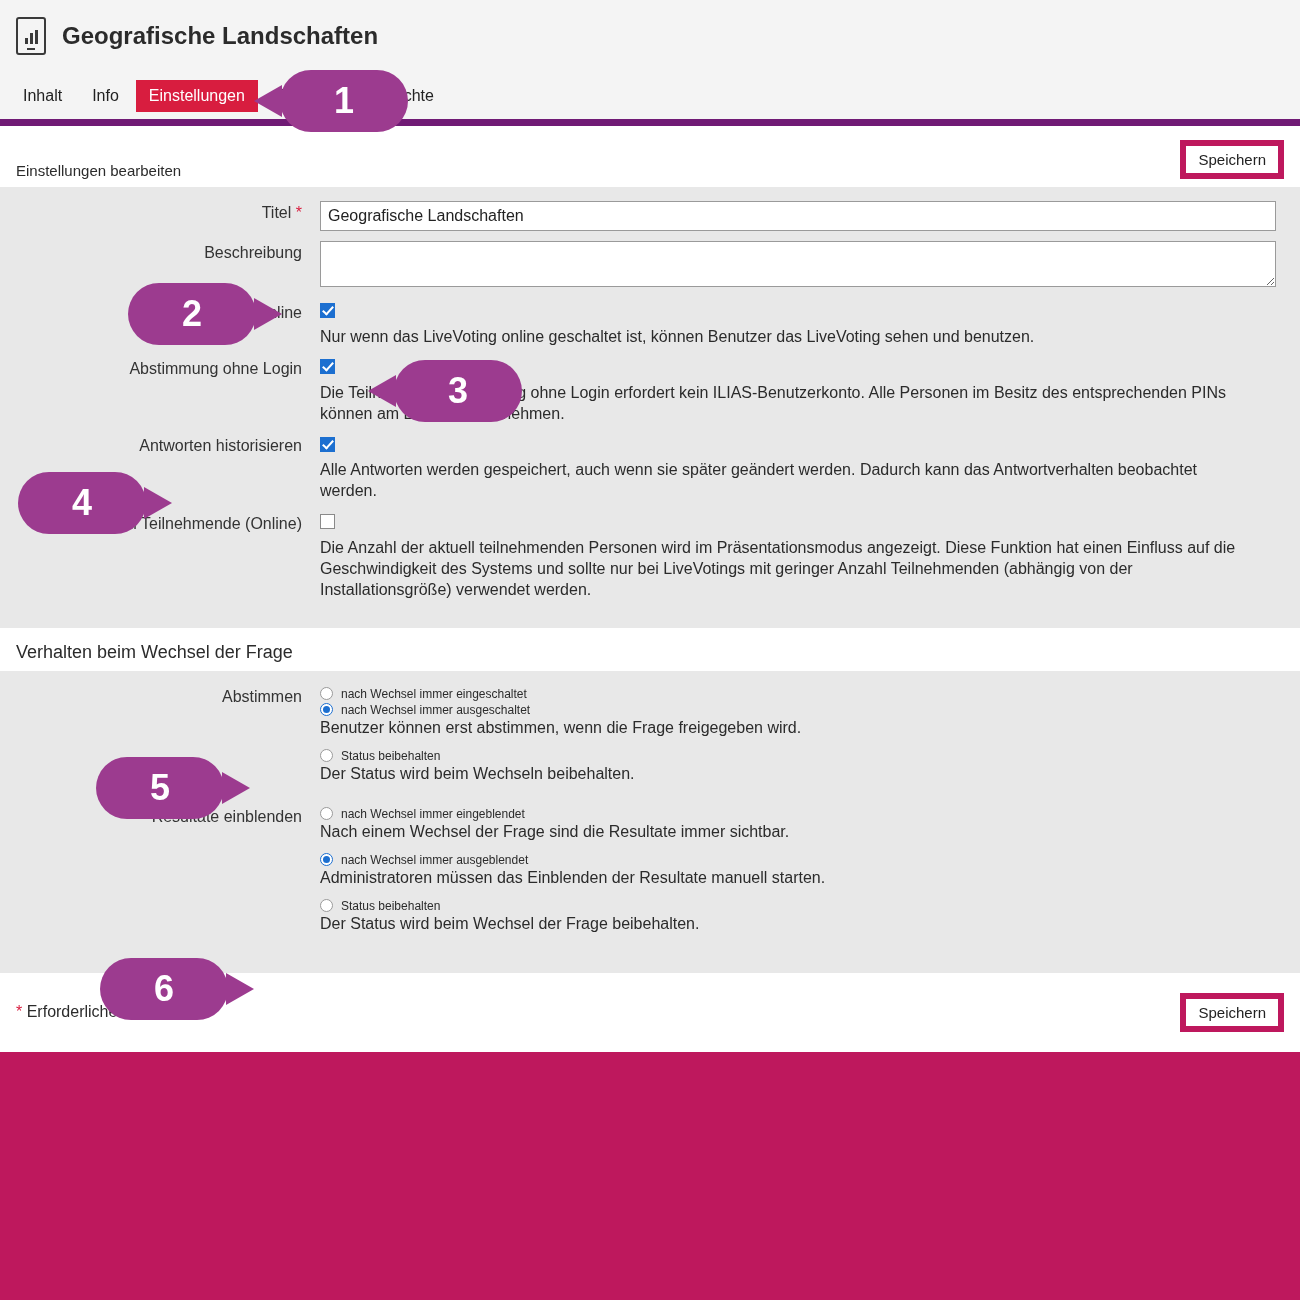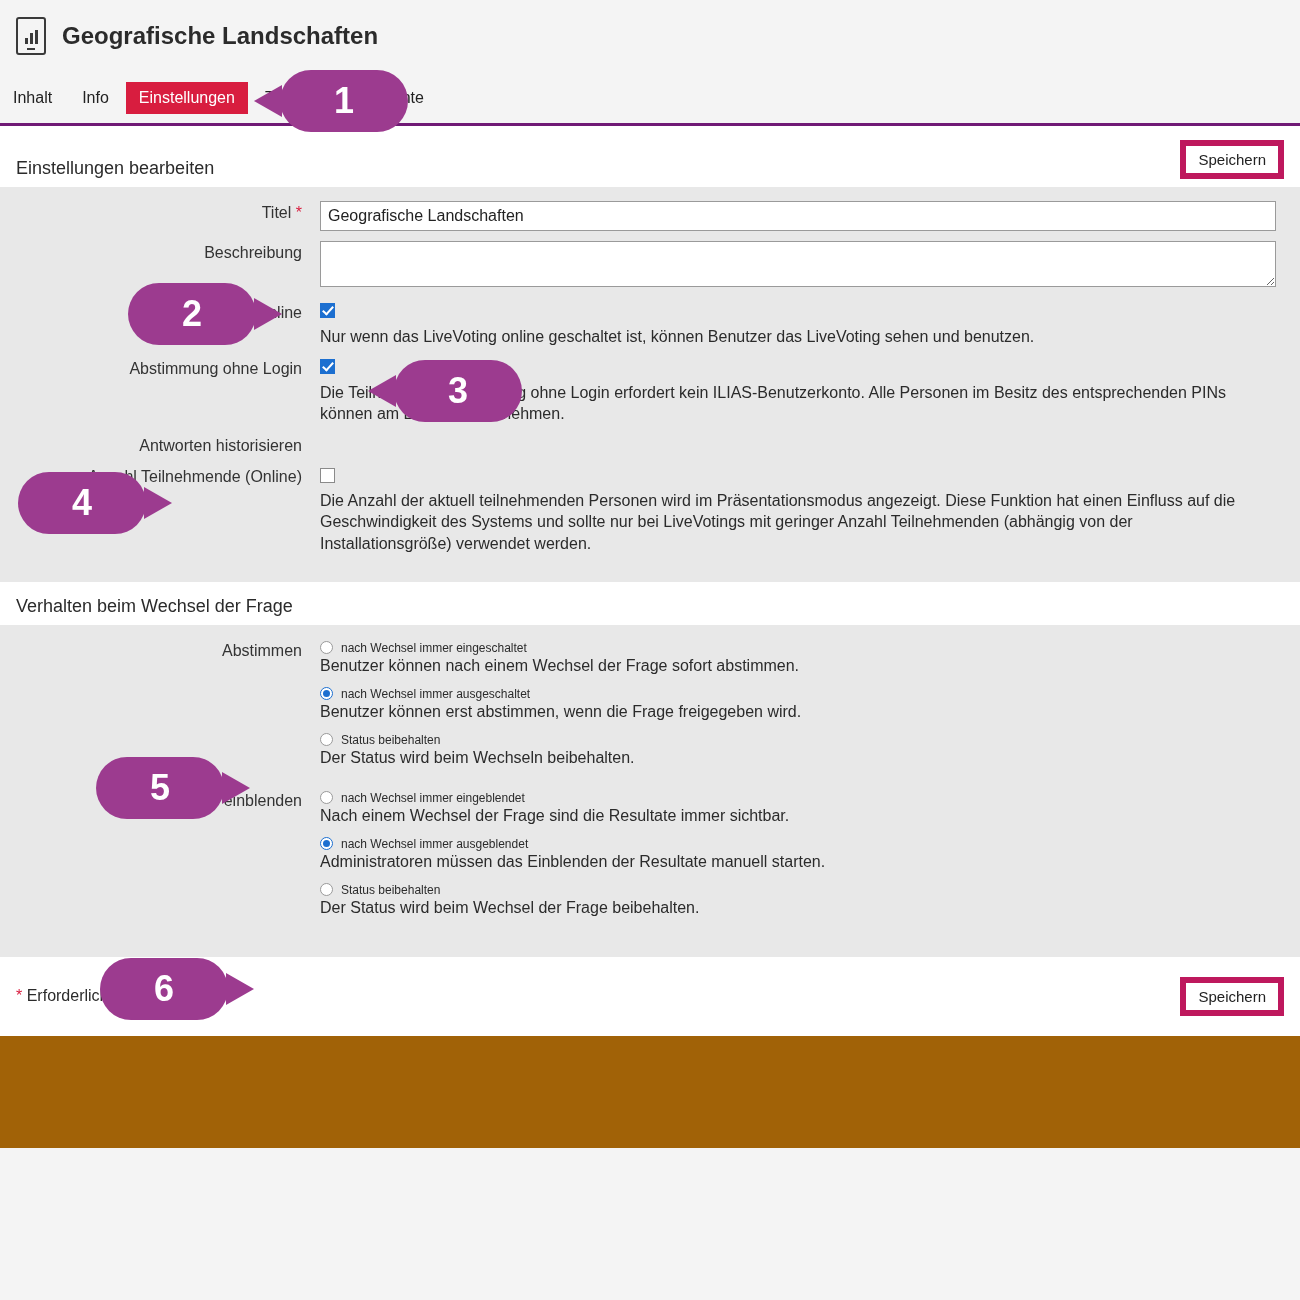--- a/index.html
+++ b/index.html
@@ -5,22 +5,22 @@
   html, body {
     margin: 0;
     padding: 0;
     background: #f4f4f4;
     font-family: "Liberation Sans", sans-serif;
     color: #222;
   }
   #page {
     position: relative;
     width: 1300px;
-    height: 1148px;
-    background: #a16207;
+    height: 1300px;
+    background: #be185d;
     overflow: hidden;
   }
 
   
   .header {
     height: 72px;
     background: #f4f4f4;
     display: flex;
     align-items: center;
     padding: 0 16px;
@@ -67,24 +67,24 @@
   .page-title {
     font-size: 24px;
     font-weight: bold;
     color: #2b2b2b;
   }
 
   
   .tabbar {
     height: 54px;
     background: #f4f4f4;
-    border-bottom: 3px solid #701a75;
+    border-bottom: 7px solid #701a75;
     display: flex;
     align-items: center;
-    padding: 0 0;
+    padding: 0 10px;
     box-sizing: border-box;
     gap: 4px;
   }
   .tab {
     font-size: 16px;
     color: #222;
     padding: 7px 13px;
     cursor: pointer;
     white-space: nowrap;
   }
@@ -97,21 +97,21 @@
   
   .section-head {
     display: flex;
     align-items: flex-end;
     justify-content: space-between;
     padding: 14px 16px 8px 16px;
     box-sizing: border-box;
     background: #ffffff;
   }
   .section-title {
-    font-size: 18px;
+    font-size: 15px;
     color: #2b2b2b;
   }
   .btn {
     background: #ffffff;
     border: 6px solid #be185d;
     font-size: 15px;
     color: #222;
     padding: 5px 12px;
     cursor: pointer;
     font-family: "Liberation Sans", sans-serif;
@@ -357,20 +357,24 @@
     <div class="form-row">
       <div class="form-label">Abstimmung ohne Login</div>
       <div class="form-field">
         <span class="cb checked"></span>
         <div class="helptext">Die Teilnahme am LiveVoting ohne Login erfordert kein ILIAS-Benutzerkonto. Alle Personen im Besitz des entsprechenden PINs können am LiveVoting teilnehmen.</div>
       </div>
     </div>
 
     <div class="form-row">
       <div class="form-label">Antworten historisieren</div>
+      <div class="form-field">
+        <span class="cb checked"></span>
+        <div class="helptext">Alle Antworten werden gespeichert, auch wenn sie später geändert werden. Dadurch kann das Antwortverhalten beobachtet werden.</div>
+      </div>
     </div>
 
     <div class="form-row">
       <div class="form-label">Anzahl Teilnehmende (Online)</div>
       <div class="form-field">
         <span class="cb"></span>
         <div class="helptext">Die Anzahl der aktuell teilnehmenden Personen wird im Präsentationsmodus angezeigt. Diese Funktion hat einen Einfluss auf die Geschwindigkeit des Systems und sollte nur bei LiveVotings mit geringer Anzahl Teilnehmenden (abhängig von der Installationsgröße) verwendet werden.</div>
       </div>
     </div>
 
@@ -381,21 +385,20 @@
   <div class="panel">
 
     <div class="form-row">
       <div class="form-label">Abstimmen</div>
       <div class="form-field">
         <div class="opt-group">
           <div class="radio-line">
             <span class="rb"></span>
             <span class="radio-label">nach Wechsel immer eingeschaltet</span>
           </div>
-          <div class="radio-desc">Benutzer können nach einem Wechsel der Frage sofort abstimmen.</div>
         </div>
         <div class="opt-group">
           <div class="radio-line">
             <span class="rb checked"></span>
             <span class="radio-label">nach Wechsel immer ausgeschaltet</span>
           </div>
           <div class="radio-desc">Benutzer können erst abstimmen, wenn die Frage freigegeben wird.</div>
         </div>
         <div class="opt-group">
           <div class="radio-line">

